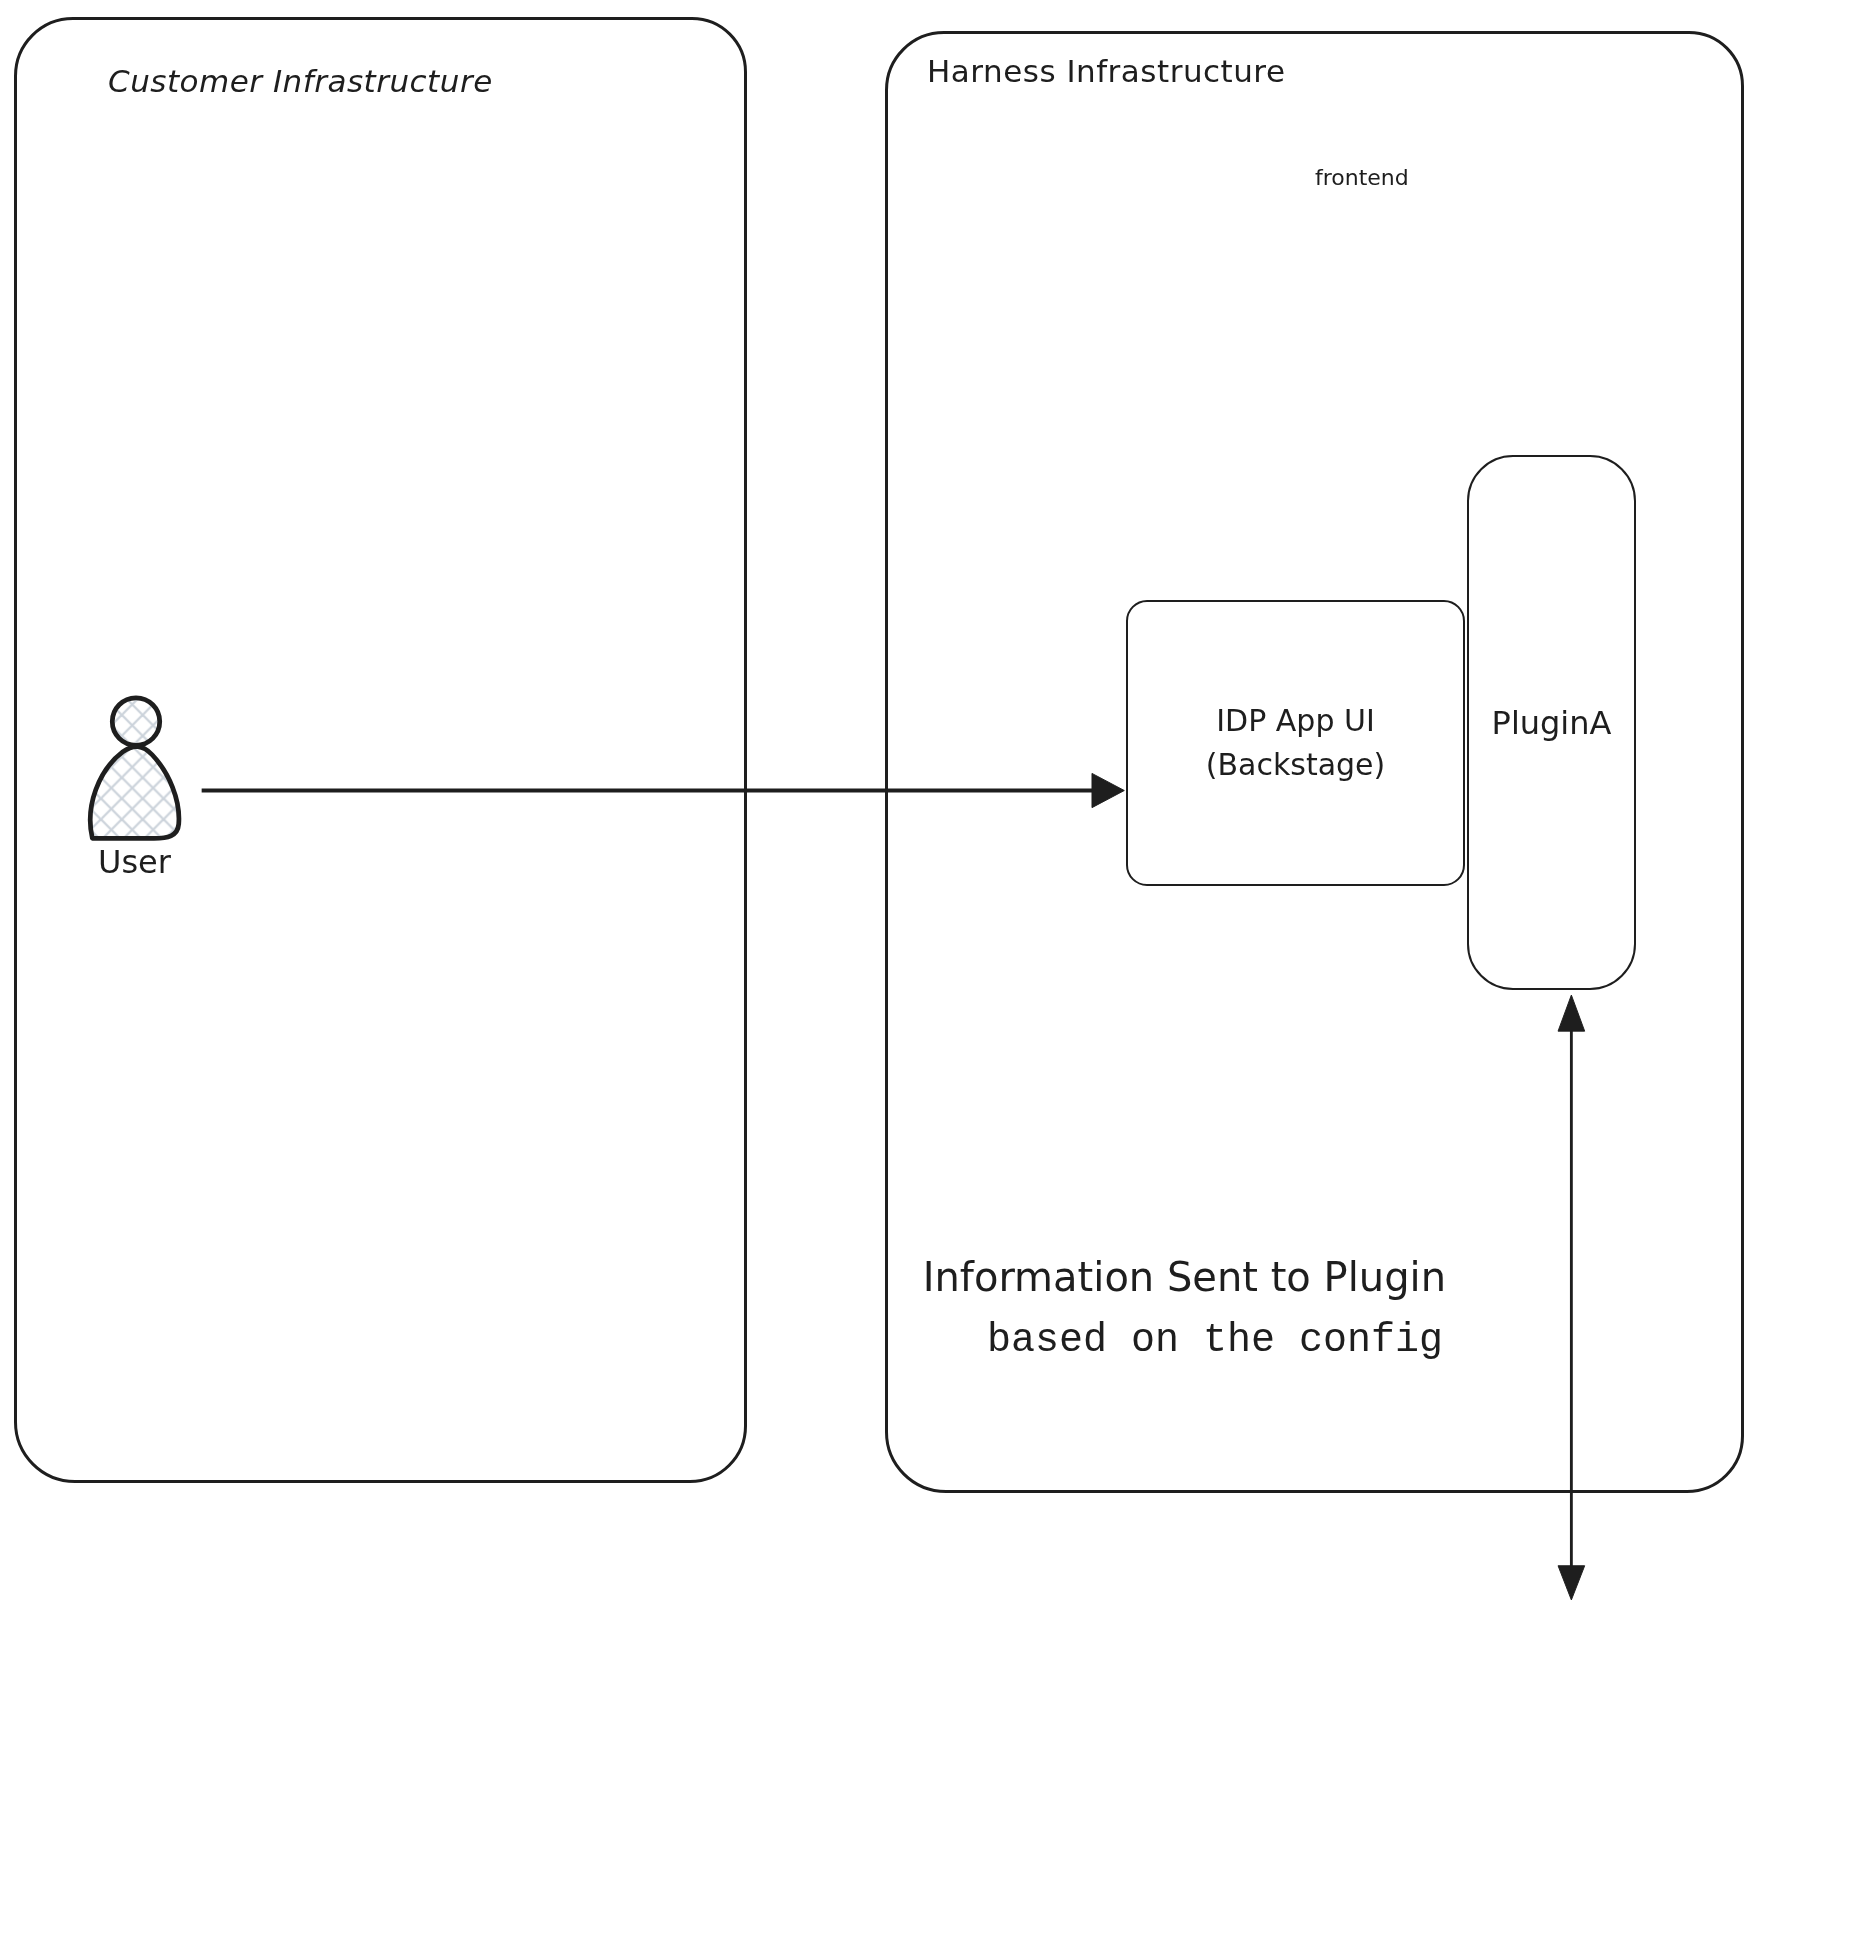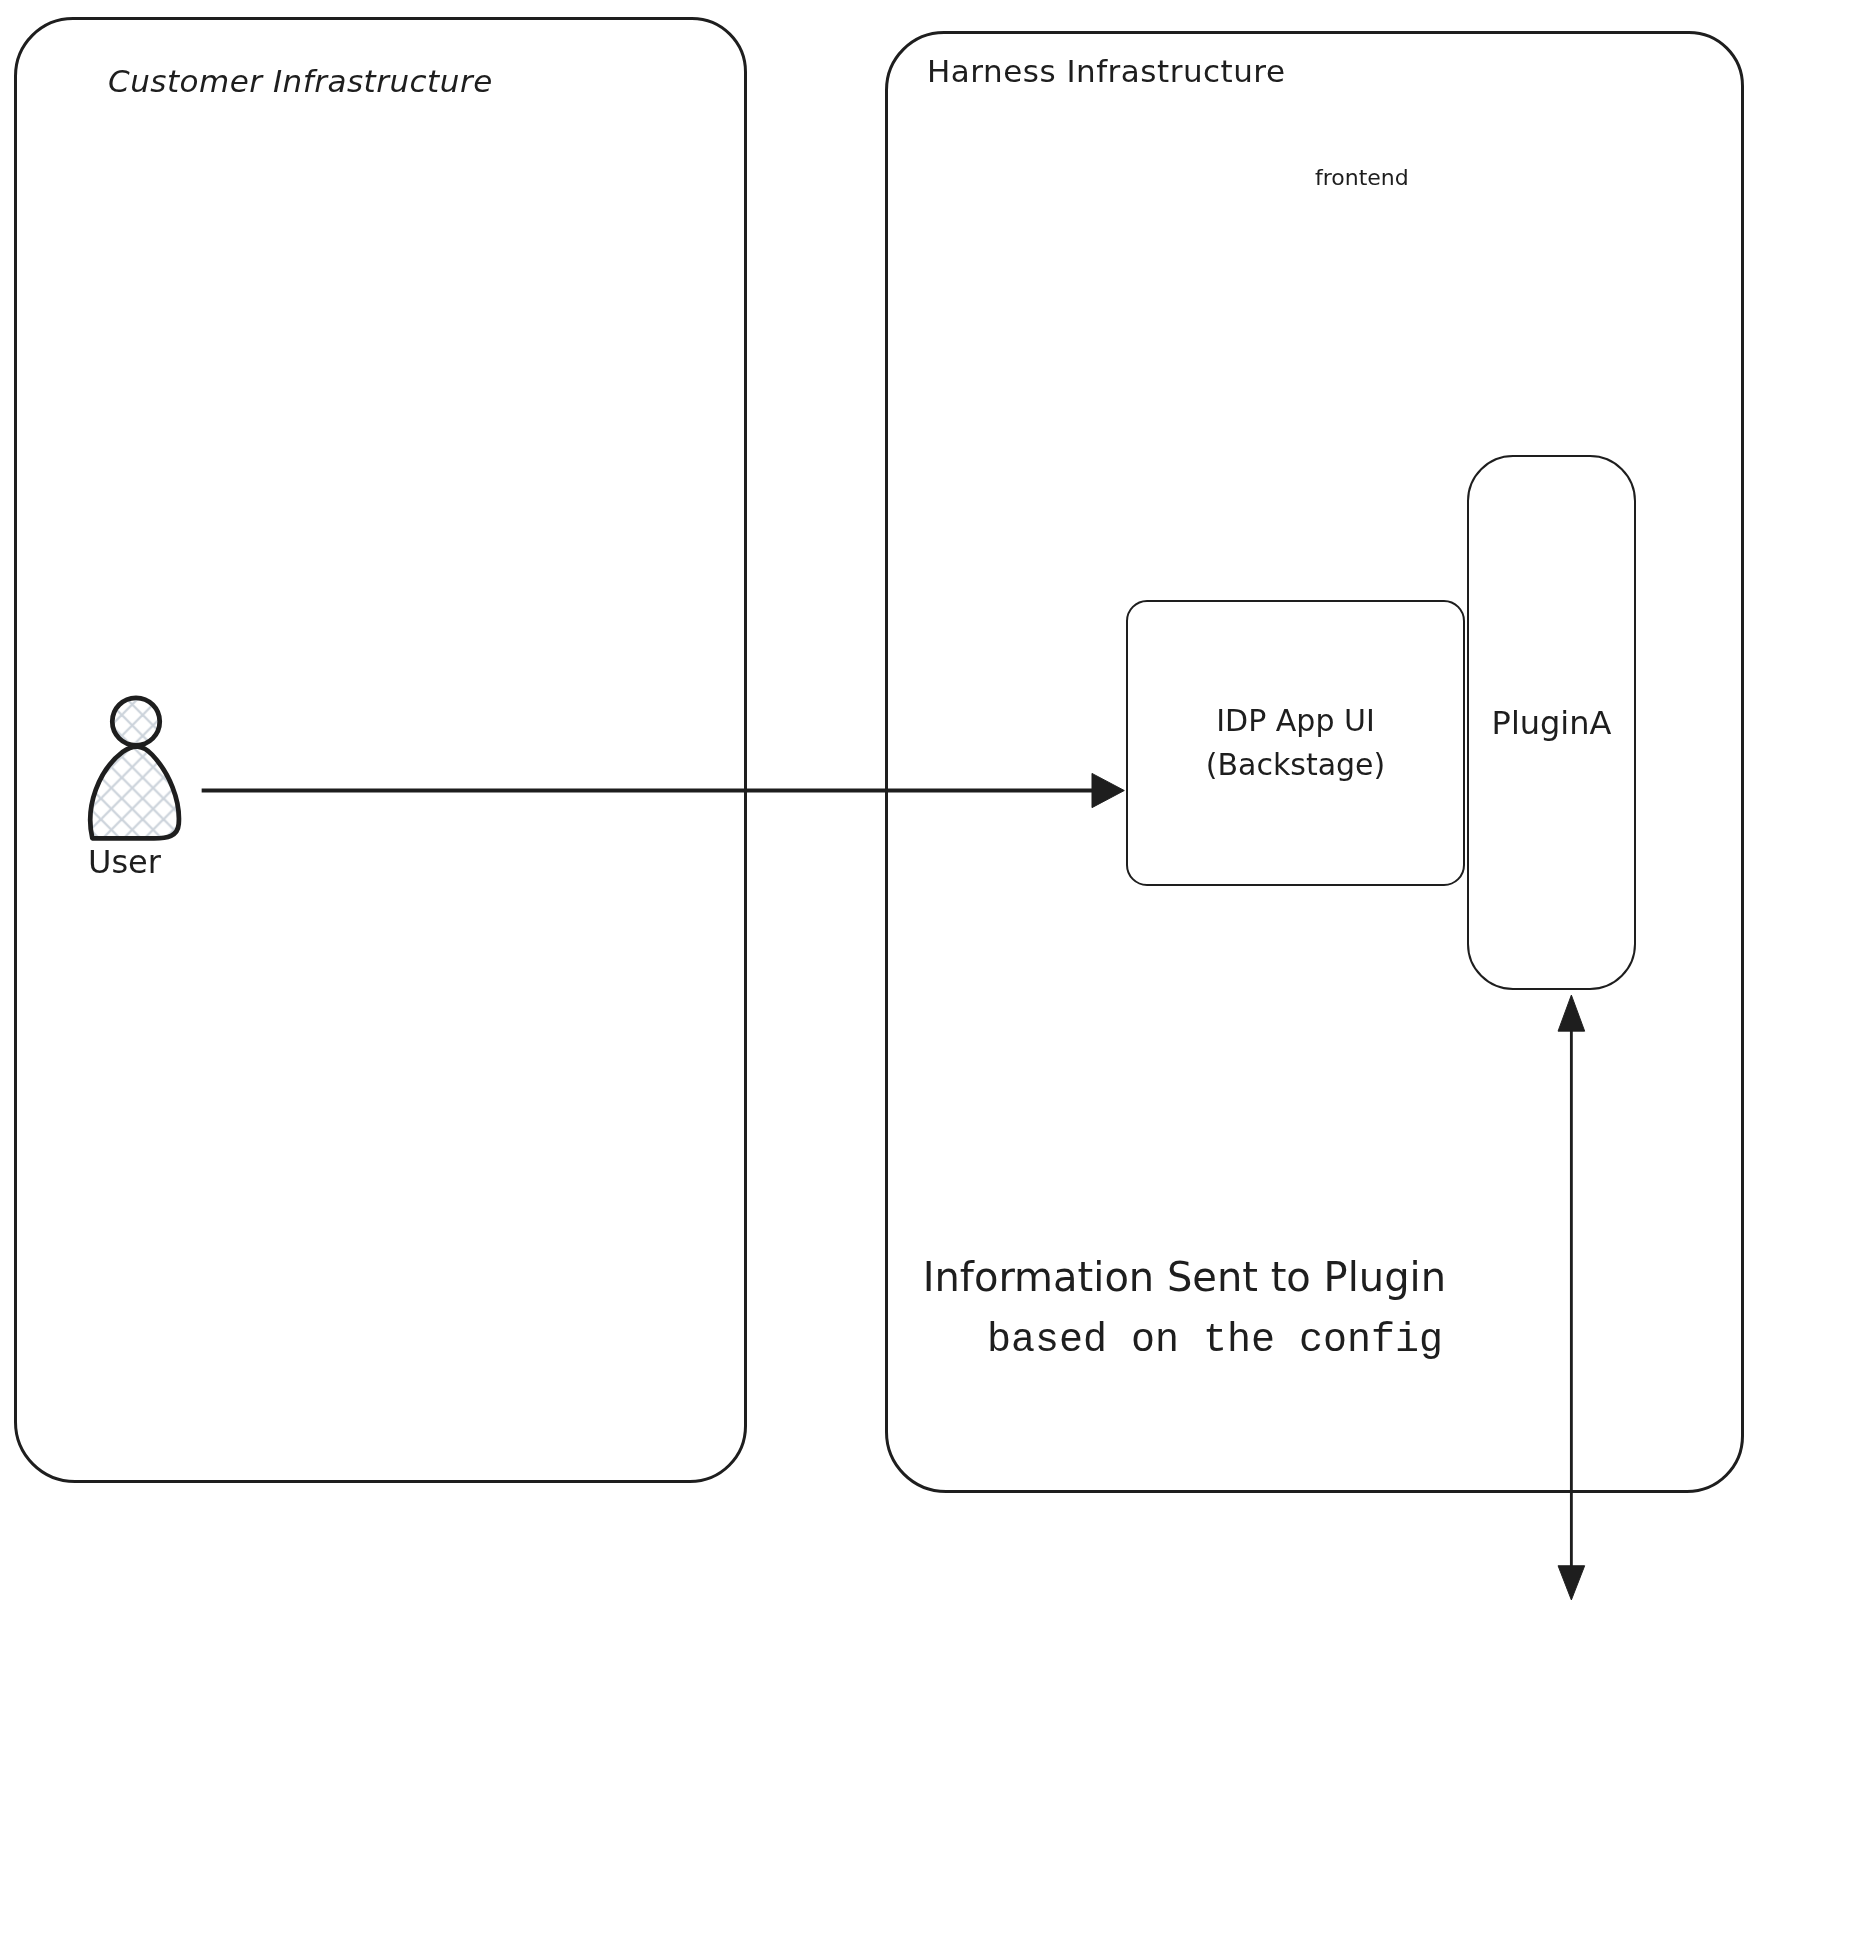--- a/index.html
+++ b/index.html
@@ -42,21 +42,21 @@
   .user-caption { font-size: 32px; }
 
   #customer-box { left: 14.3px; top: 17px; width: 733px; height: 1466px; }
   #customer-title { left: 108px; top: 63px; font-style: italic; }
 
   #harness-box { left: 885px; top: 31px; width: 859px; height: 1462px; }
   #harness-title { left: 927px; top: 53px; }
   #frontend-label { left: 1315px; top: 165px; }
 
   #user-figure { position: absolute; left: 80px; top: 694px; z-index: 4; }
-  #user-label { left: 88px; top: 843px; }
+  #user-label { left: 98px; top: 843px; }
 
   #idp-node {
     left: 1126px; top: 556px; width: 339px; height: 286px;
     border-radius: 21px; z-index: 2; margin-top: 44px;
   }
   #plugin-node {
     left: 1467px; top: 455px; width: 169px; height: 535px;
     border-radius: 46px; z-index: 3;
   }
   #plugin-node .node-text { font-size: 32px; }

